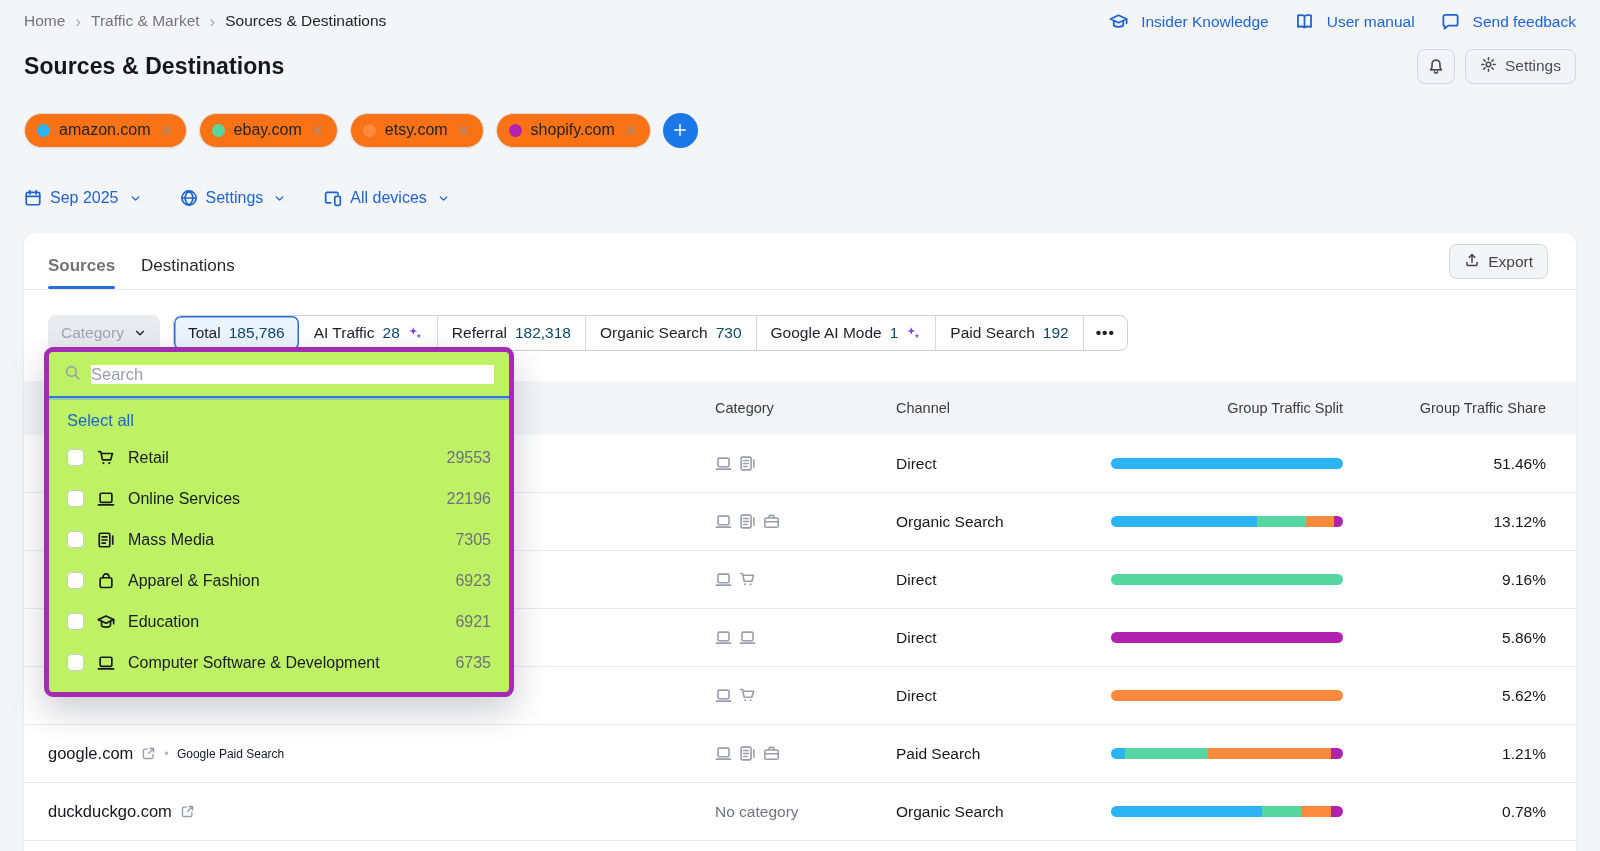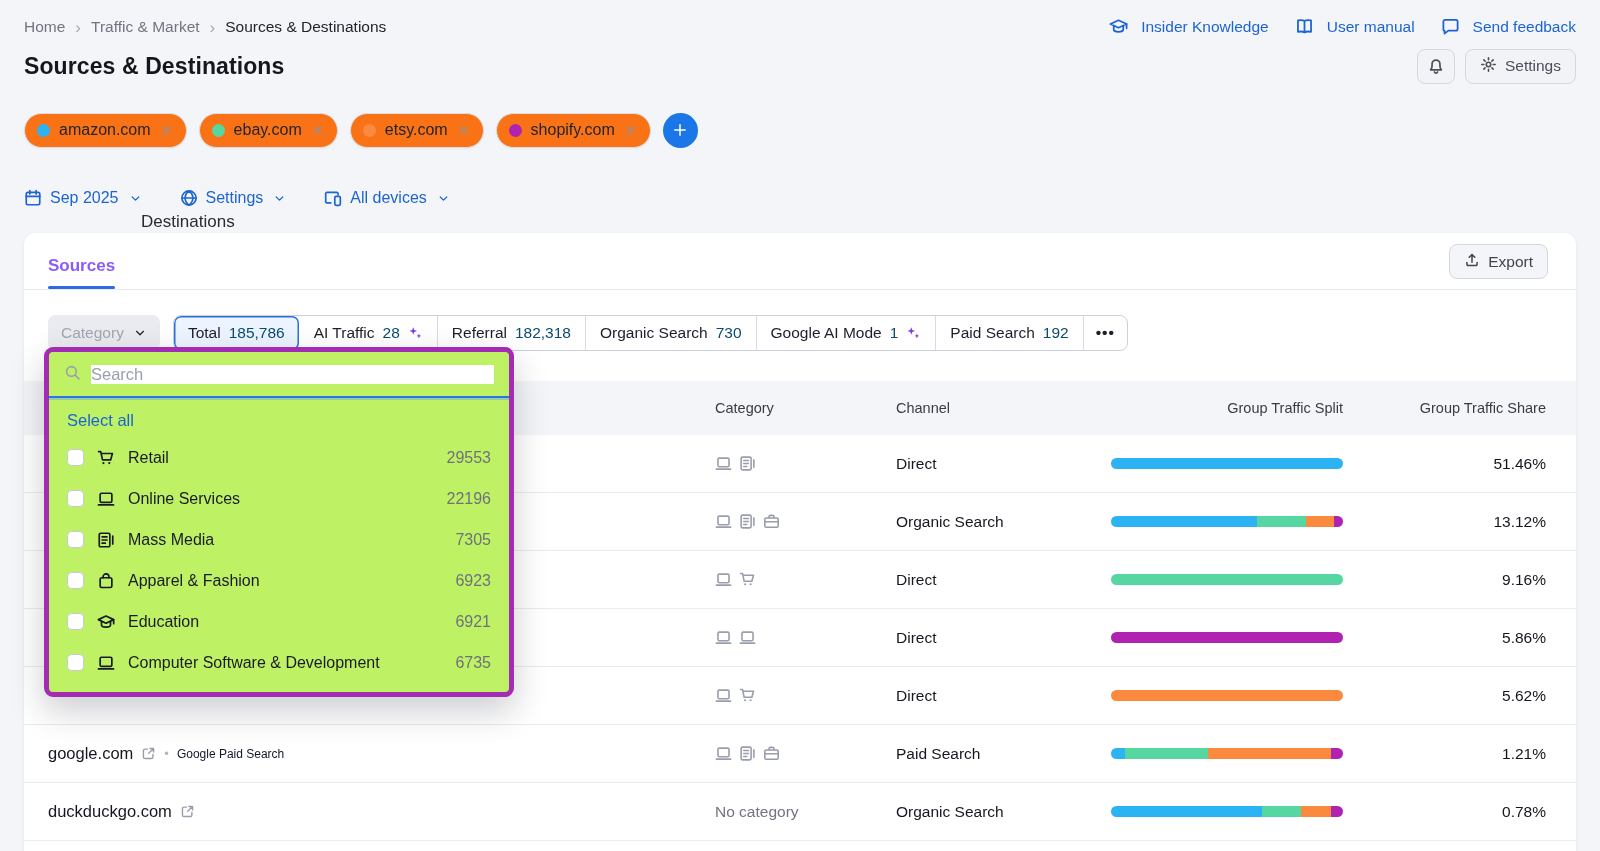--- a/index.html
+++ b/index.html
@@ -4,21 +4,21 @@
 <style>
   * { margin:0; padding:0; box-sizing:border-box; }
   html,body { width:1600px; height:851px; }
   body {
     font-family:"Liberation Sans","DejaVu Sans",sans-serif;
     background:#f4f5f8; color:#1c1d26; overflow:hidden;
   }
   .page { position:relative; width:1600px; height:851px; padding:0 24px; overflow:hidden; }
 
   
-  .topbar { display:flex; justify-content:space-between; align-items:flex-end; margin-top:12px; height:24px; }
+  .topbar { display:flex; justify-content:space-between; align-items:flex-start; margin-top:12px; height:24px; }
   .crumbs { display:flex; align-items:center; gap:10px; font-size:15.5px; color:#72747f; }
   .crumbs .sep { color:#a7aab4; font-size:17px; line-height:1; }
   .crumbs .crumb-last { color:#23242d; }
   .crumb { cursor:pointer; }
   .top-links { display:flex; align-items:center; gap:26px; }
   .top-link { display:flex; align-items:center; gap:13px; color:#1c64d2; font-size:15.5px; cursor:pointer; }
   .top-link svg { flex:none; }
 
   
   .title-row { display:flex; justify-content:space-between; align-items:center; margin-top:12px; height:36px; }
@@ -54,21 +54,21 @@
 
   
   .card {
     margin-top:22px; background:#fff; border-radius:12px; height:660px;
     box-shadow:0 1px 3px rgba(25,28,40,.08); position:relative;
   }
   .card-head { display:flex; justify-content:space-between; align-items:flex-end; height:57px;
     border-bottom:1px solid #e9eaef; padding:0 28px 0 24px; }
   .tabs { display:flex; gap:26px; }
   .tab { font-size:17px; padding-bottom:13px; color:#2a2b33; cursor:pointer; position:relative; }
-  .tab.active { font-weight:700; color:#8b5cf6;margin-top:44px; }
+  .tab.active { font-weight:700; color:#737373; }
   .tab.active:after { content:""; position:absolute; left:0; right:0; bottom:0; height:3px; background:#2b6de0; border-radius:2px; }
   .export-btn {
     display:flex; align-items:center; gap:8px; height:35px; padding:0 14px; margin-bottom:10px;
     background:#f4f5f8; border:1px solid #d5d7df; border-radius:8px;
     color:#42434e; font-size:15.5px; cursor:pointer;
   }
 
   
   .seg-row { display:flex; align-items:center; margin:25px 24px 0; height:36px; }
   .cat-btn {

